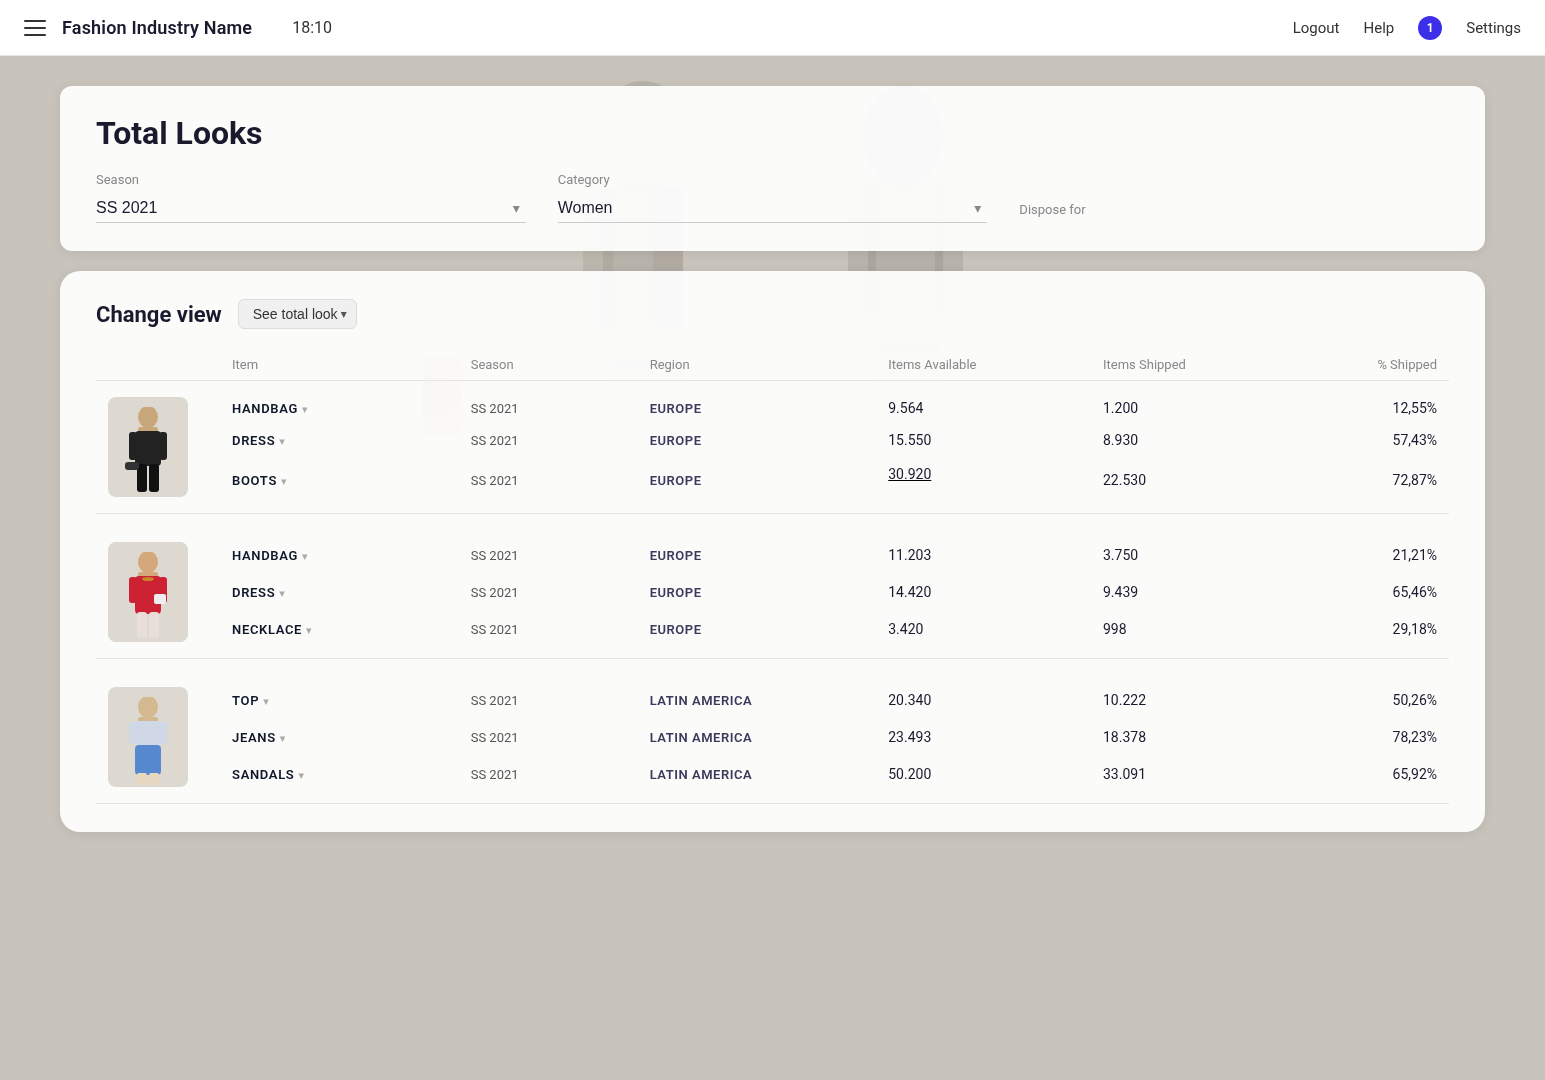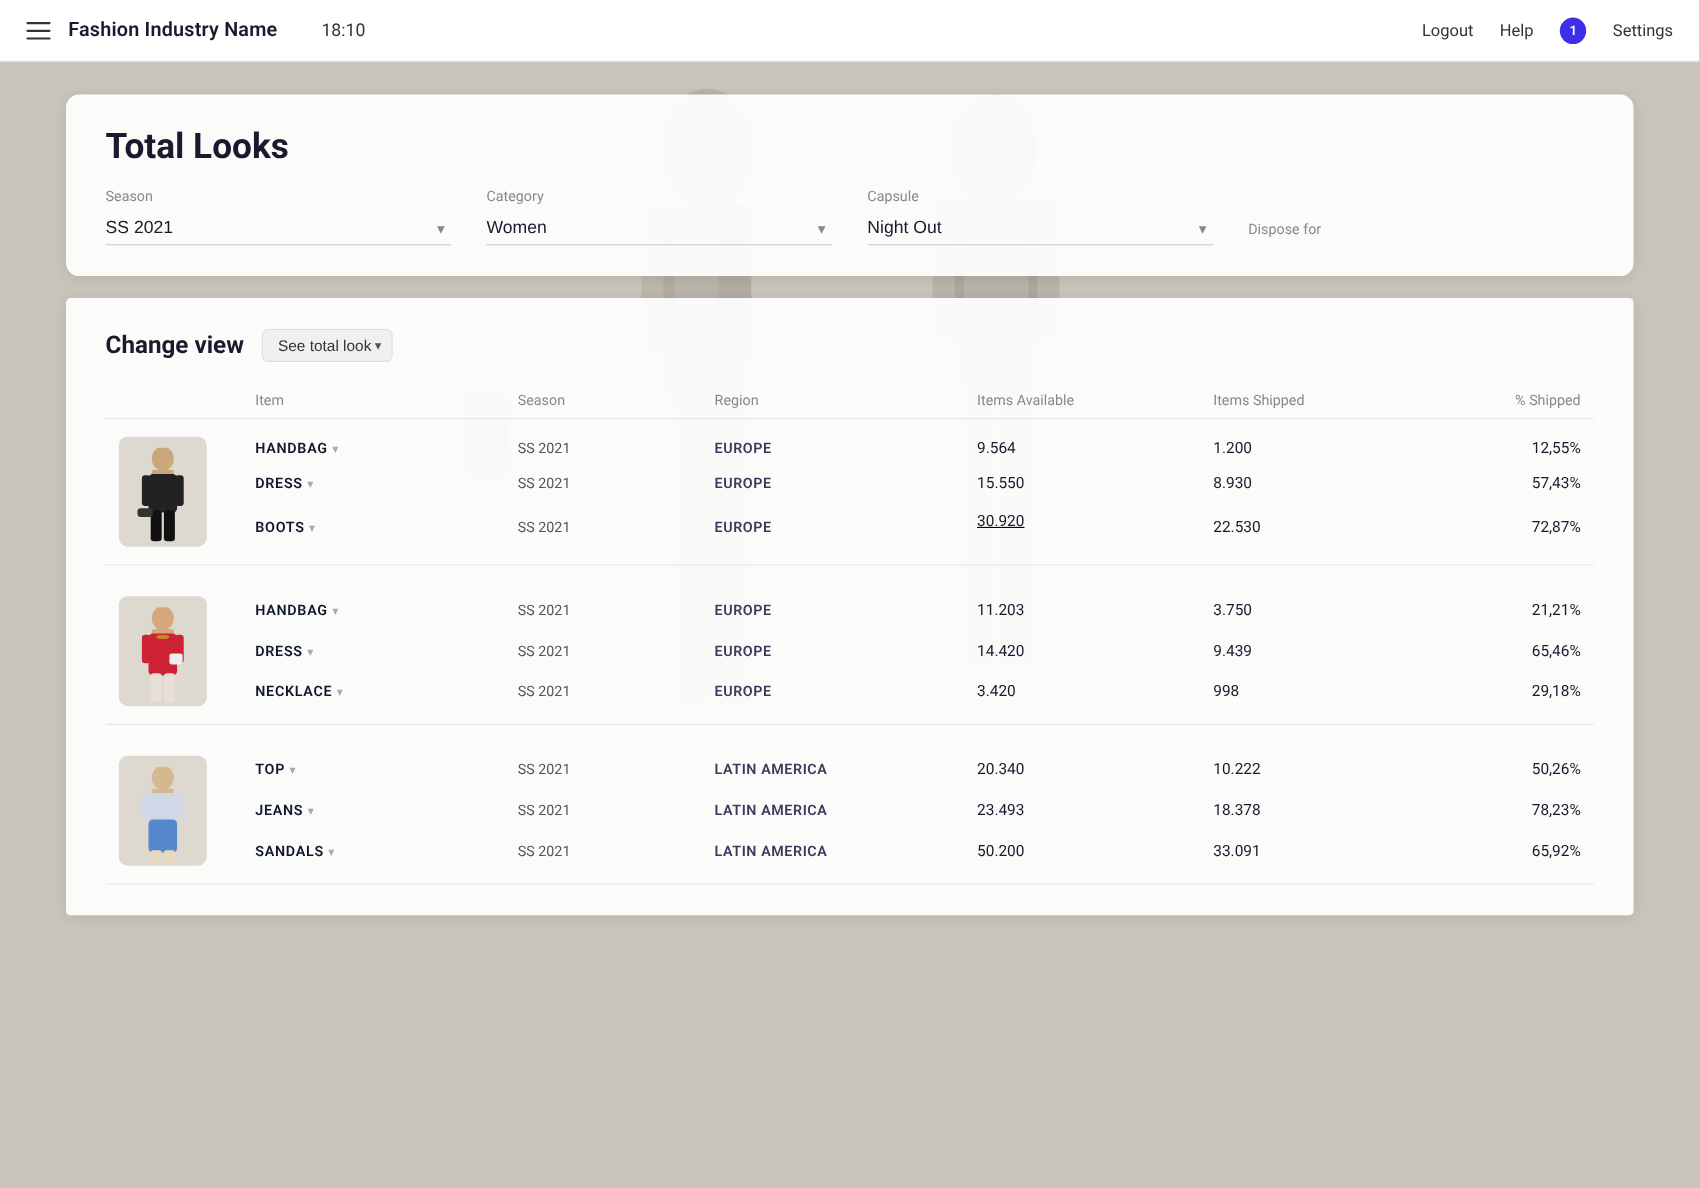--- a/index.html
+++ b/index.html
@@ -145,21 +145,21 @@
       top: 50%;
       transform: translateY(-50%);
       color: #888;
       font-size: 14px;
       pointer-events: none;
     }
 
     
     .table-card {
       background: rgba(255,255,255,0.93);
-      border-radius: 4px;
+      border-radius: 20px;
       padding: 28px 36px;
       margin-top: 20px;
       box-shadow: 0 2px 12px rgba(0,0,0,0.08);
     }
     .table-header-row {
       display: flex;
       align-items: center;
       margin-bottom: 20px;
       gap: 16px;
     }
@@ -340,31 +340,20 @@
         <label class="filter-label">Category</label>
         <div class="filter-select-wrapper">
           <select class="filter-select">
             <option>Women</option>
             <option>Men</option>
             <option>Kids</option>
           </select>
         </div>
       </div>
 
-      <div class="filter-group">
-        <label class="filter-label">Capsule</label>
-        <div class="filter-select-wrapper">
-          <select class="filter-select">
-            <option>Night Out</option>
-            <option>Casual</option>
-            <option>Formal</option>
-            <option>Sport</option>
-          </select>
-        </div>
-      </div>
 
       <div class="filter-group">
         <label class="filter-label">Dispose for</label>
       </div>
 
     </div>
   </div>
 
   <div class="table-card">
     <div class="table-header-row">

